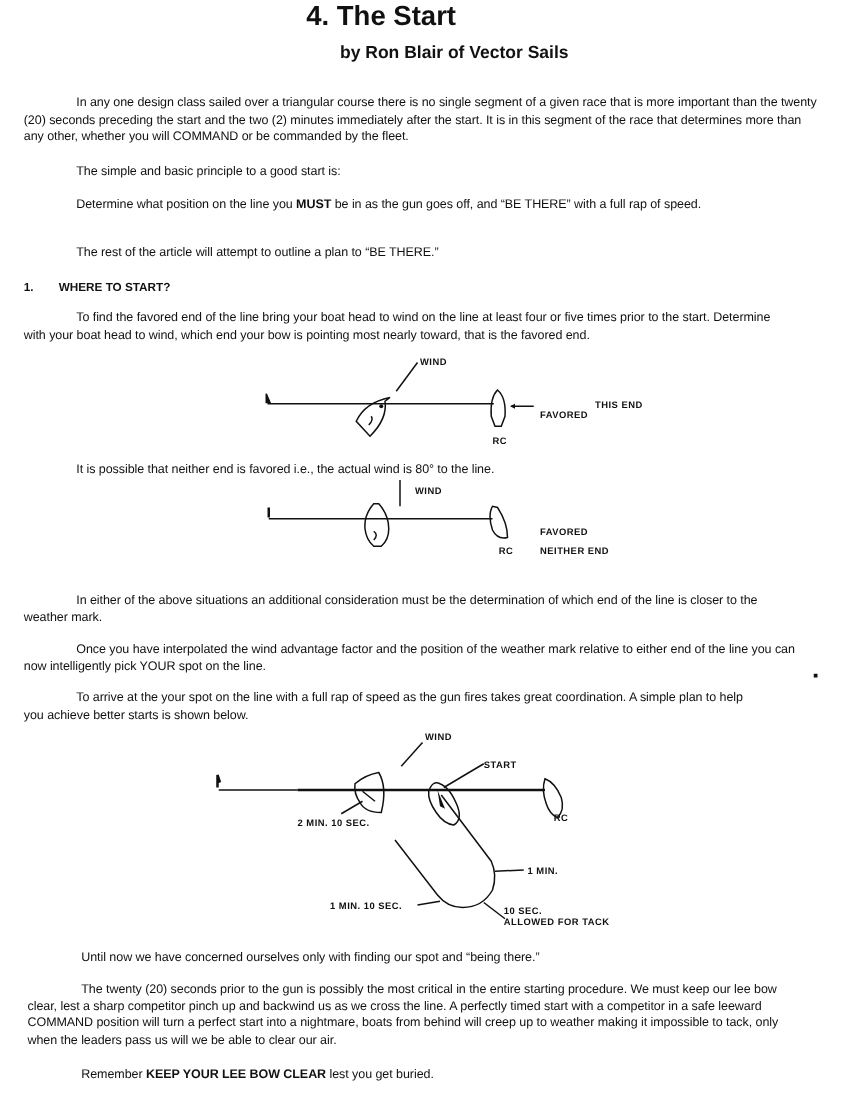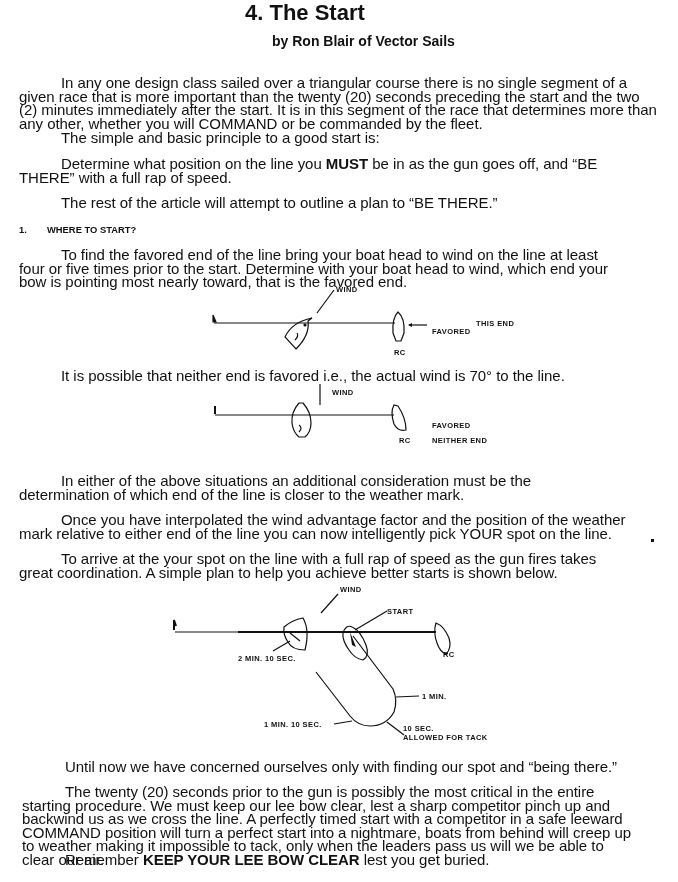--- a/index.html
+++ b/index.html
@@ -1,20 +1,20 @@
 <!DOCTYPE html>
 <html><head>
 <meta charset="utf-8">
 <style>
   html, body { margin: 0; padding: 0; background: #ffffff; }
   body { width: 678px; height: 882px; position: relative; overflow: hidden; color: #111; font-family: "Liberation Sans", sans-serif; }
   .abs { position: absolute; white-space: nowrap; }
   .title { font-size: 22px; font-weight: bold; left: 245px; top: 0px; }
   .byline { font-size: 14px; font-weight: bold; left: 272px; top: 33px; }
-  .p { font-size: 15px; line-height: 13.5px; letter-spacing: -0.05px; white-space: normal; }
+  .p { font-size: 10px; line-height: 13.5px; letter-spacing: -0.05px; white-space: normal; }
   .b { font-weight: bold; }
   .sec { font-size: 9.4px; font-weight: bold; }
   .lbl { font-size: 7.5px; font-weight: bold; letter-spacing: 0.4px; line-height: 9px; }
   svg.diagram { position: absolute; left: 0; top: 0; overflow: visible; }
   svg .ln { stroke: #111; fill: none; stroke-width: 1.2; }
   svg .thick { stroke: #111; fill: none; stroke-width: 2; }
 </style>
 </head>
 <body>
 
@@ -49,21 +49,21 @@
     <path class="ln" d="M398 312 Q392 318 393 333 L396 341 L401 341 L404 333 Q405 318 398 312 Z"></path>
   </g>
   <line class="ln" x1="409" y1="325" x2="427" y2="325"></line>
   <path d="M408 325 L412 323 L412 327 Z" fill="#111"></path>
 </svg>
 <div class="abs lbl" style="left:336px; top:285px;">WIND</div>
 <div class="abs lbl" style="left:394px; top:348px;">RC</div>
 <div class="abs lbl" style="left:432px; top:319px;margin-left:44px;">THIS END</div>
 <div class="abs lbl" style="left:432px; top:327px;">FAVORED</div>
 
-<div class="abs p" style="left:61px; top:369px;">It is possible that neither end is favored i.e., the actual wind is 70° to the line.</div>
+<div class="abs p" style="left:61px; top:369px;">It is possible that neither end is favored i.e., the actual wind is 80° to the line.</div>
 
 <svg class="diagram" width="678" height="882">
   <path class="ln" d="M215 414 L215 406" style="stroke-width:2"></path>
   <line class="ln" x1="215" y1="415" x2="394" y2="415"></line>
   <line class="ln" x1="320" y1="384" x2="320" y2="405"></line>
   <g>
     <path class="ln" d="M299 403 Q291 412 292 423 Q293 432 299 437 L305 437 Q311 432 311 423 Q311 412 303 403 Z"></path>
     <path class="ln" d="M299 425 Q303 428 299 432"></path>
   </g>
   <g>

